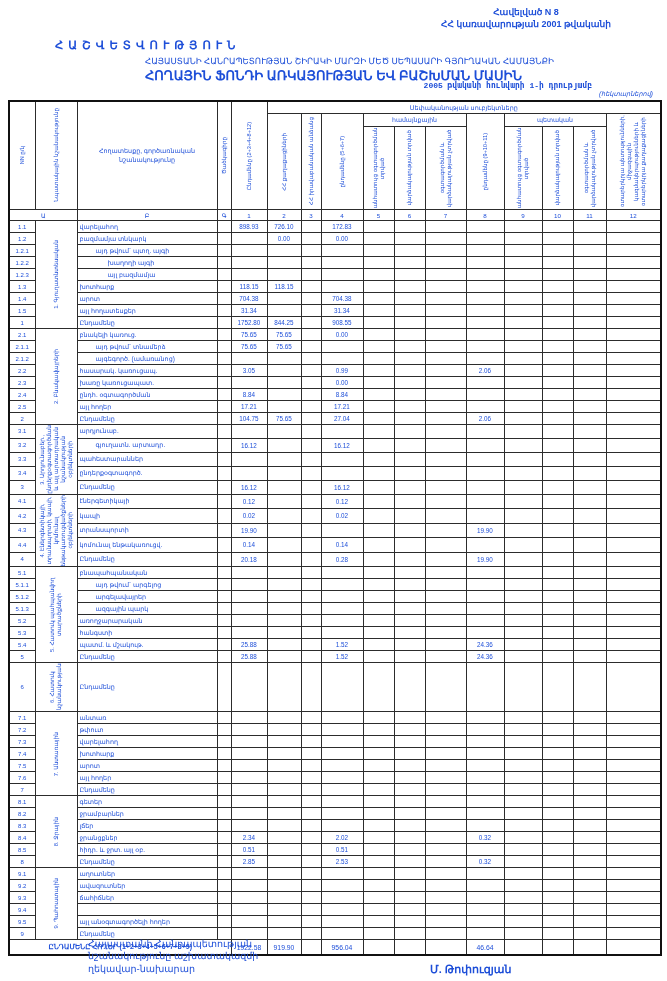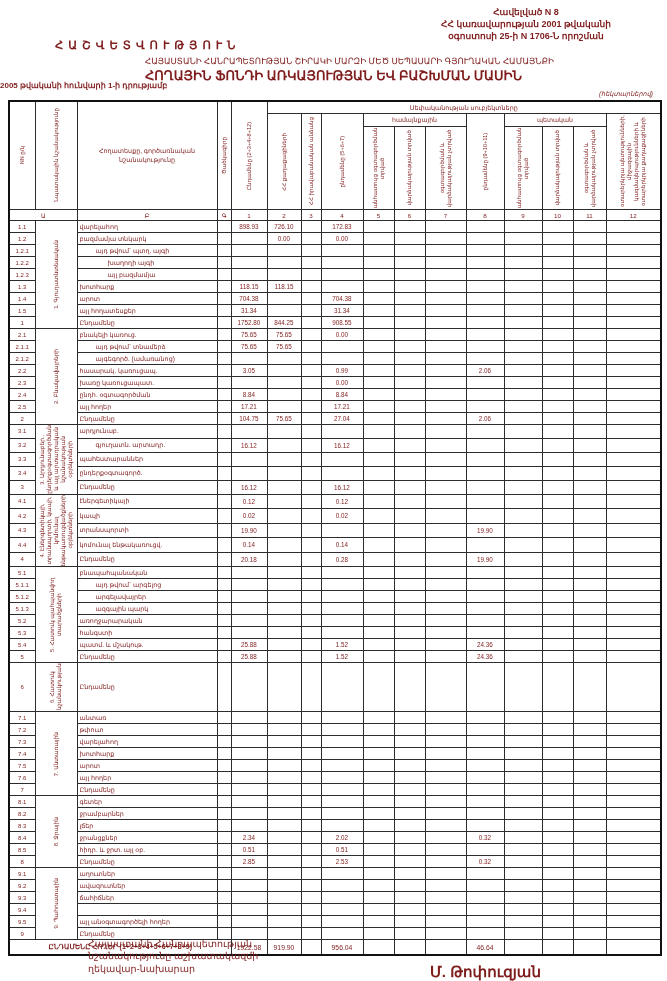--- a/index.html
+++ b/index.html
@@ -1,28 +1,28 @@
 <!DOCTYPE html>
 <html><head>
 <meta charset="utf-8">
 <style>
   html,body{margin:0;padding:0;background:#e8e8e8;}
   .page{position:relative;width:667px;height:981px;background:#ffffff;
-        font-family:"Liberation Sans",sans-serif;color:#7f1d1d;overflow:hidden;}
+        font-family:"Liberation Sans",sans-serif;color:#1d4ed8;overflow:hidden;}
   
   .appendix{position:absolute;top:6px;right:10px;width:262px;text-align:center;
             font-weight:bold;font-size:9px;line-height:1.35;}
   .title{position:absolute;top:38px;left:55px;width:380px;text-align:left;
          font-weight:bold;font-size:11.5px;letter-spacing:5px;}
   .sub1{position:absolute;top:56px;left:0;width:667px;text-align:center;
         font-weight:normal;font-size:8.6px;padding-left:16px;}
   .sub2{position:absolute;top:68px;left:0;width:667px;text-align:center;
         font-weight:bold;font-size:13px;}
-  .sub3{position:absolute;top:81px;left:0;width:592px;text-align:left;
-        font-weight:bold;font-size:8px;}
+  .sub3{position:absolute;top:81px;left:0;width:592px;text-align:right;
+        font-weight:bold;font-size:8px;font-family:Liberation Mono, monospace;}
   .units{position:absolute;top:90px;right:14px;font-style:italic;font-size:6.5px;}
   
   table{position:absolute;top:100px;left:8px;border-collapse:collapse;
         table-layout:fixed;width:652px;}
   th,td{border:1px solid #2c2c2c;padding:0;overflow:hidden;vertical-align:middle;}
   table{border:2px solid #111;}
   thead th{font-weight:normal;background:#fff;}
   .band{font-size:6.4px;height:11px;text-align:center;}
   .subband{font-size:6.2px;height:11px;text-align:center;}
   .hleaf{height:78px;text-align:center;}
@@ -37,31 +37,30 @@
   td.name{text-align:left;padding-left:2px;white-space:nowrap;font-size:6.4px;}
   td.name.ind1{padding-left:18px;}
   td.name.ind2{padding-left:30px;}
   td.num{text-align:center;font-size:6.3px;}
   tr.tall td{height:48px;}
   tr.totrow td{height:14px;font-size:6.8px;}
   tr.totrow td.totlabel{font-weight:bold;text-align:center;font-size:7px;}
   
   .official{position:absolute;top:938px;left:88px;font-weight:normal;
             font-size:9.5px;line-height:1.3;}
-  .signature{position:absolute;top:963px;left:430px;font-weight:bold;font-size:15px;}
+  .signature{position:absolute;top:963px;left:430px;font-weight:bold;font-size:11px;}
 </style>
 </head>
 <body>
 
 <div class="page">
 
   <div class="appendix">
     <div>Հավելված N 8</div>
     <div>ՀՀ կառավարության 2001 թվականի</div>
-    <div>օգոստոսի 25-ի N 1706-Ն որոշման</div>
   </div>
 
   <div class="title">ՀԱՇՎԵՏՎՈՒԹՅՈՒՆ</div>
   <div class="sub1">ՀԱՅԱՍՏԱՆԻ ՀԱՆՐԱՊԵՏՈՒԹՅԱՆ ՇԻՐԱԿԻ ՄԱՐԶԻ ՄԵԾ ՍԵՊԱՍԱՐԻ ԳՅՈՒՂԱԿԱՆ ՀԱՄԱՅՆՔԻ</div>
   <div class="sub2">ՀՈՂԱՅԻՆ ՖՈՆԴԻ ԱՌԿԱՅՈՒԹՅԱՆ ԵՎ ԲԱՇԽՄԱՆ ՄԱՍԻՆ</div>
   <div class="sub3">2005 թվականի հունվարի 1-ի դրությամբ</div>
   <div class="units">(հեկտարներով)</div>
 
   <table id="land-table">
     <colgroup>

